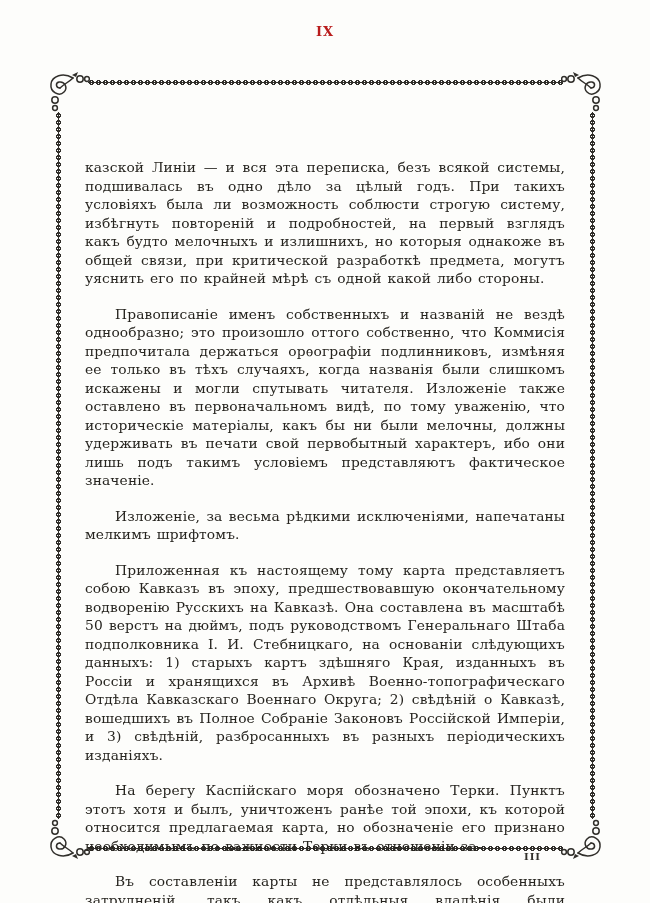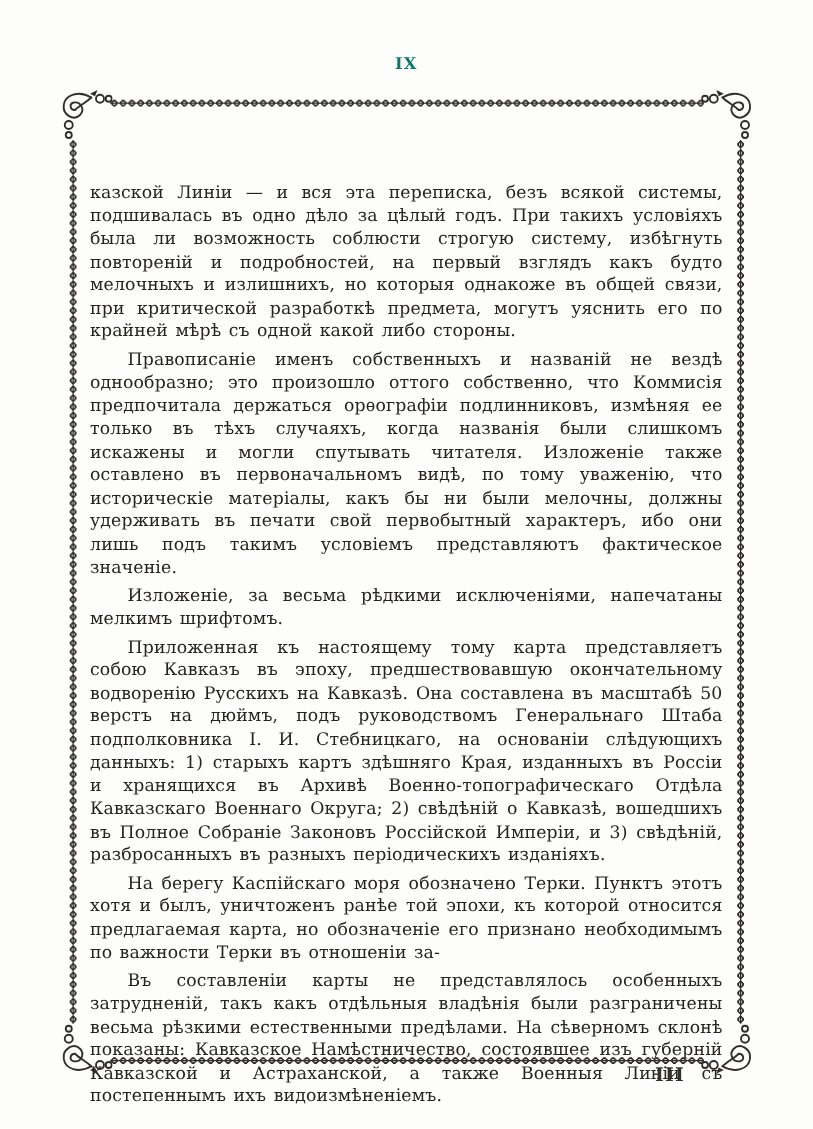--- a/index.html
+++ b/index.html
@@ -13,28 +13,28 @@
     height: 903px;
     background: #fdfdfb;
     font-family: "DejaVu Serif", "Liberation Serif", serif;
     color: #26241f;
     overflow: hidden;
   }
 
   
   .page-number {
     position: absolute;
-    top: 44px;
+    top: 24px;
     left: 0;
     width: 100%;
     text-align: center;
     font-size: 13px;
     font-weight: bold;
     letter-spacing: 1px;
-    color: #0f766e;
+    color: #b91c1c;
   }
 
   
   .frame {
     position: absolute;
     left: 58px;
     top: 82px;
     width: 535px;
     height: 767px;
   }
@@ -85,33 +85,33 @@
     left: 68px;
     top: 141px;
     width: 514px;
     font-size: 13.8px;
     line-height: 18.5px;
     text-align: justify;
     word-spacing: 0.10em;
     letter-spacing: 0.01em;
   }
   .textblock p {
-    margin: 4px;
+    margin: 17px;
     text-indent: 30px;
   }
   .textblock p.continuation {
     text-indent: 0;
   }
 
   
   .signature {
     position: absolute;
     left: 524px;
     top: 851px;
-    font-size: 15px;
+    font-size: 10px;
     font-weight: bold;
     letter-spacing: 1px;
     color: #33312c;
   }
 </style>
 </head>
 <body>
 
 <div class="scan">
 

